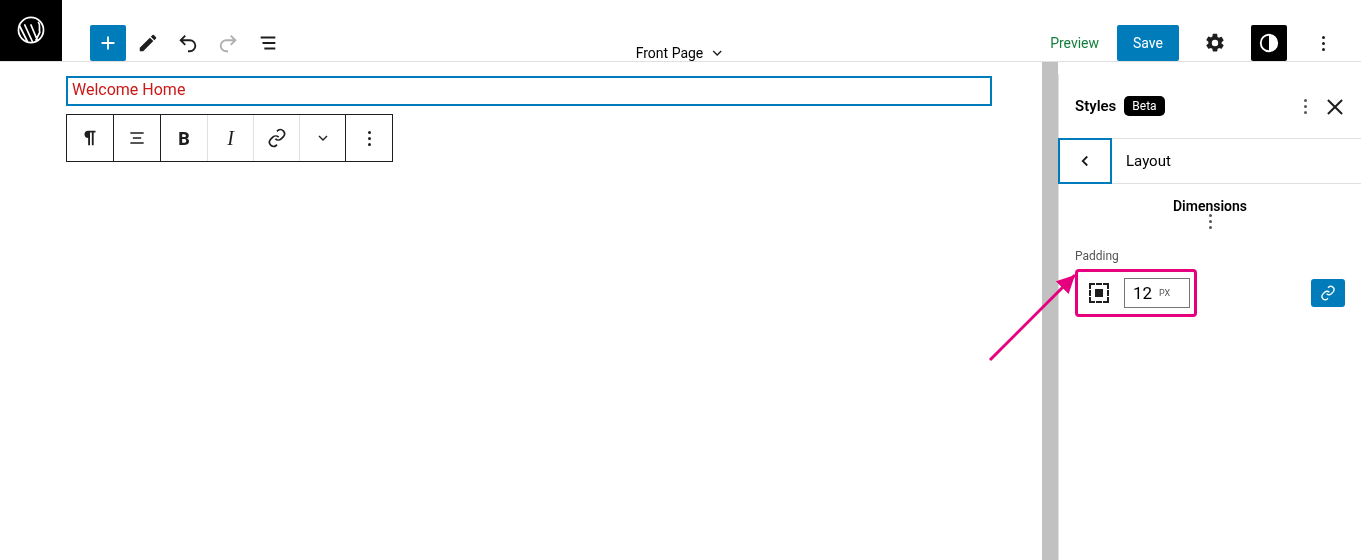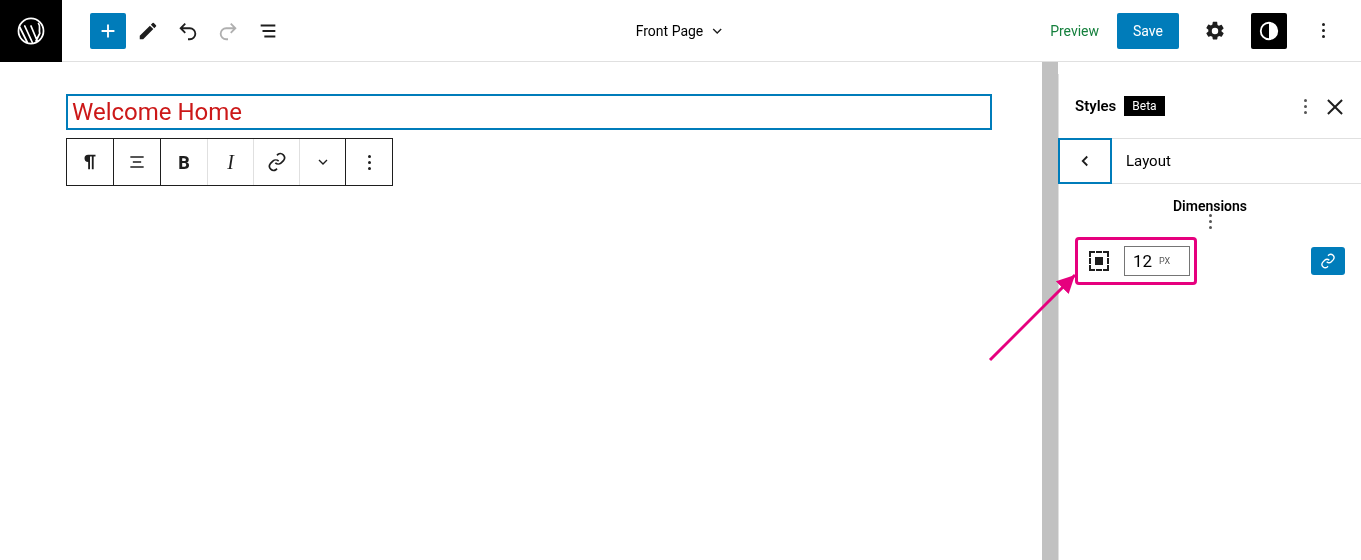--- a/index.html
+++ b/index.html
@@ -1,51 +1,51 @@
 <!DOCTYPE html>
 <html><head>
 <meta charset="utf-8">
 <style>
   * { box-sizing: border-box; margin: 0; padding: 0; font-family: -apple-system, BlinkMacSystemFont, "Segoe UI", Roboto, sans-serif; }
   html, body { width: 1361px; height: 560px; background: #fff; overflow: hidden; }
 
   
-  .topbar { position: absolute; top: 0; left: 0; right: 0; height: 62px; display: flex; align-items: center; border-bottom: 1px solid #e0e0e0; background: #fff; z-index: 10; }
+  .topbar { position: absolute; top: 0; left: 0; right: 0; height: 62px; display: flex; align-items: flex-end; border-bottom: 1px solid #e0e0e0; background: #fff; z-index: 10; }
   .wp-logo { width: 62px; height: 62px; background: #000; color: #fff; display: flex; align-items: center; justify-content: center; }
   .tb-left { display: flex; align-items: center; gap: 4px; padding-left: 28px; }
   .tb-btn { width: 36px; height: 36px; display: flex; align-items: center; justify-content: center; background: transparent; border: none; cursor: pointer; color: #1e1e1e; }
   .tb-btn.primary { background: #007cba; color: #fff; border-radius: 2px; }
   .tb-center { position: absolute; left: 50%; transform: translateX(-50%); display: flex; align-items: center; gap: 6px; font-size: 14px; cursor: pointer; }
   .tb-right { margin-left: auto; display: flex; align-items: center; gap: 18px; padding-right: 20px; }
   .preview { color: #15803d; font-size: 14px; cursor: pointer; }
   .save-btn { background: #007cba; color: #fff; border: none; padding: 10px 16px; font-size: 14px; border-radius: 2px; cursor: pointer; }
   .icon-btn { width: 36px; height: 36px; display: flex; align-items: center; justify-content: center; cursor: pointer; }
   .styles-toggle { width: 36px; height: 36px; background: #000; color: #fff; display: flex; align-items: center; justify-content: center; border-radius: 2px; cursor: pointer; }
   .kebab { display: flex; flex-direction: column; gap: 3px; align-items: center; justify-content: center; width: 18px; }
   .kebab span { width: 3px; height: 3px; background: #1e1e1e; border-radius: 50%; }
 
   
   .canvas { position: absolute; top: 62px; left: 0; right: 303px; bottom: 0; background: #fff; padding: 14px 0 0 0; }
   .scrollbar { position: absolute; top: 62px; right: 303px; bottom: 0; width: 16px; background: #f1f1f1; }
   .scrollbar .thumb { position: absolute; top: 0; left: 0; right: 0; height: 100%; background: #c1c1c1; }
 
-  .editable-block { margin: 18px 66px 0 66px; border: 2px solid #007cba; padding: 2px 4px; min-height: 30px; font-size: 24px; color: #cc1818; background: #fff; outline: none; }
+  .editable-block { margin: 0 66px 0 66px; border: 2px solid #007cba; padding: 2px 4px; min-height: 30px; font-size: 16px; color: #cc1818; background: #fff; outline: none; }
   .block-toolbar { margin: 8px 0 0 66px; display: flex; border: 1px solid #1e1e1e; background: #fff; width: fit-content; }
   .bt-group { display: flex; }
   .bt-group + .bt-group { border-left: 1px solid #1e1e1e; }
   .bt-btn { width: 46px; height: 46px; display: flex; align-items: center; justify-content: center; background: #fff; border: none; cursor: pointer; color: #1e1e1e; }
   .bt-btn + .bt-btn { border-left: 1px solid #e0e0e0; }
   .bt-btn .b { font-weight: 800; font-size: 18px; }
   .bt-btn .i { font-style: italic; font-family: serif; font-size: 20px; }
 
   
   .sidebar { position: absolute; top: 74px; right: 0; width: 303px; bottom: 0; background: #fff; border-left: 1px solid #e0e0e0; }
   .panel-head { display: flex; align-items: center; gap: 8px; padding: 14px 16px; border-bottom: 1px solid #e0e0e0; }
   .panel-head .title { font-size: 15px; font-weight: 600; }
-  .beta { background: #000; color: #fff; font-size: 12px; padding: 3px 8px; border-radius: 0; }
+  .beta { background: #000; color: #fff; font-size: 12px; padding: 3px 8px; border-radius: 5px; }
   .panel-head .spacer { flex: 1; }
   .panel-head .kebab span { background: #555; }
   .close-x { width: 20px; height: 20px; position: relative; cursor: pointer; }
   .close-x::before, .close-x::after { content: ""; position: absolute; top: 50%; left: 0; width: 100%; height: 2px; background: #1e1e1e; }
   .close-x::before { transform: rotate(45deg); }
   .close-x::after { transform: rotate(-45deg); }
 
   .nav-row { display: flex; align-items: stretch; border-bottom: 1px solid #e0e0e0; }
   .back-tab { width: 54px; height: 46px; border: 2px solid #007cba; display: flex; align-items: center; justify-content: center; margin: -1px 0 -1px -1px; cursor: pointer; }
   .nav-title { flex: 1; display: flex; align-items: center; padding-left: 14px; font-size: 15px; cursor: default; }
@@ -219,20 +219,21 @@
     <span>Dimensions</span>
     <div style="cursor:pointer">
       <div class="kebab">
           <span></span>
           <span></span>
           <span></span>
         </div>
     </div>
   </div>
 
+  <div class="field-label">Padding</div>
 
   <div class="padding-row">
     <div class="padding-highlight">
       <div class="box-icon">
         <div class="outer">
             <div class="inner"></div>
           </div>
       </div>
       <div class="px-input">
         <input value="12" style="">

